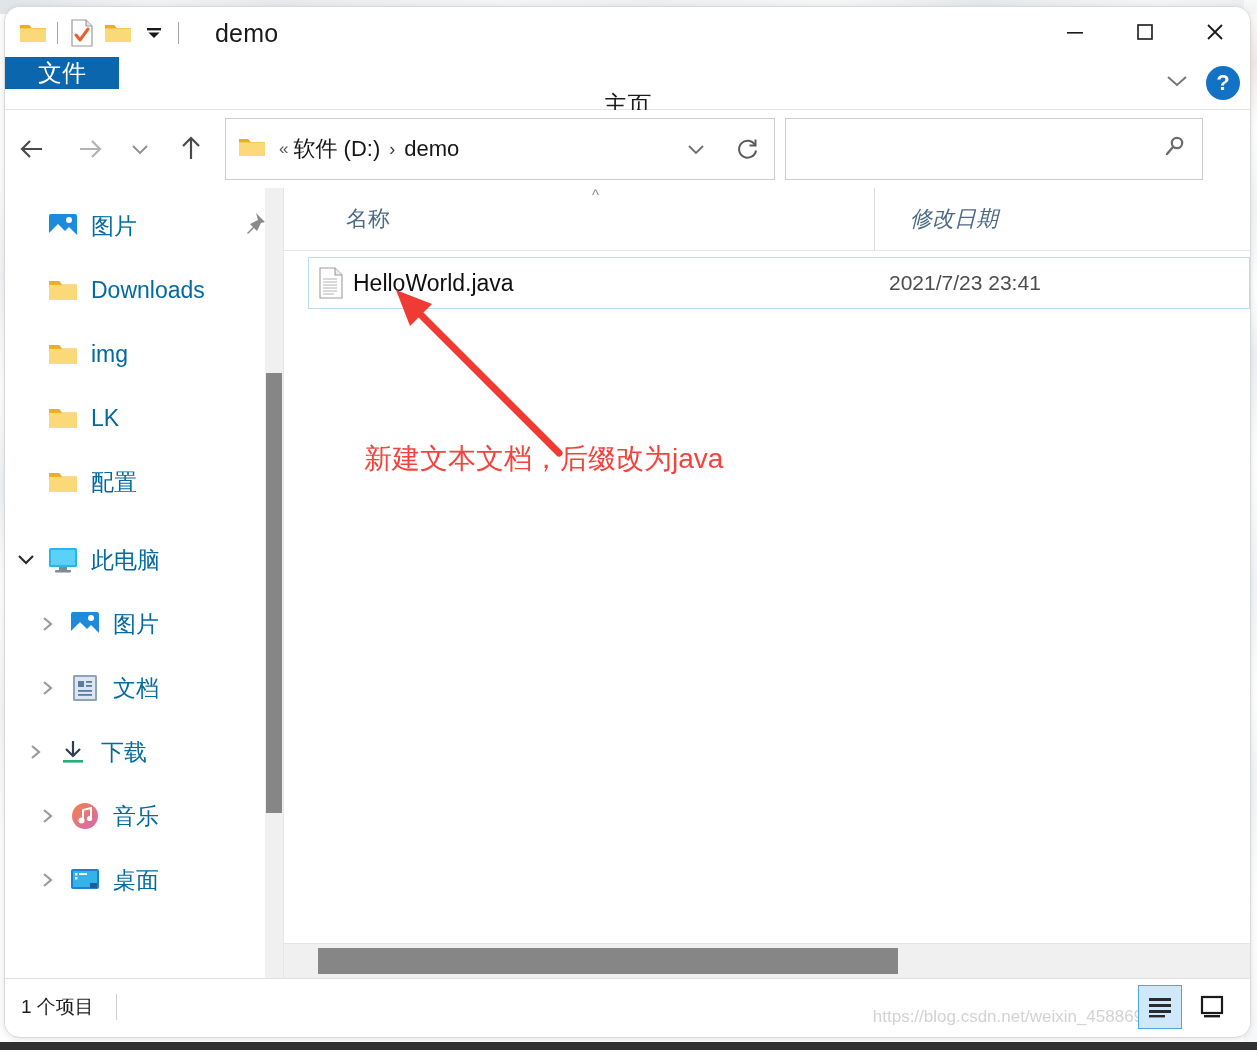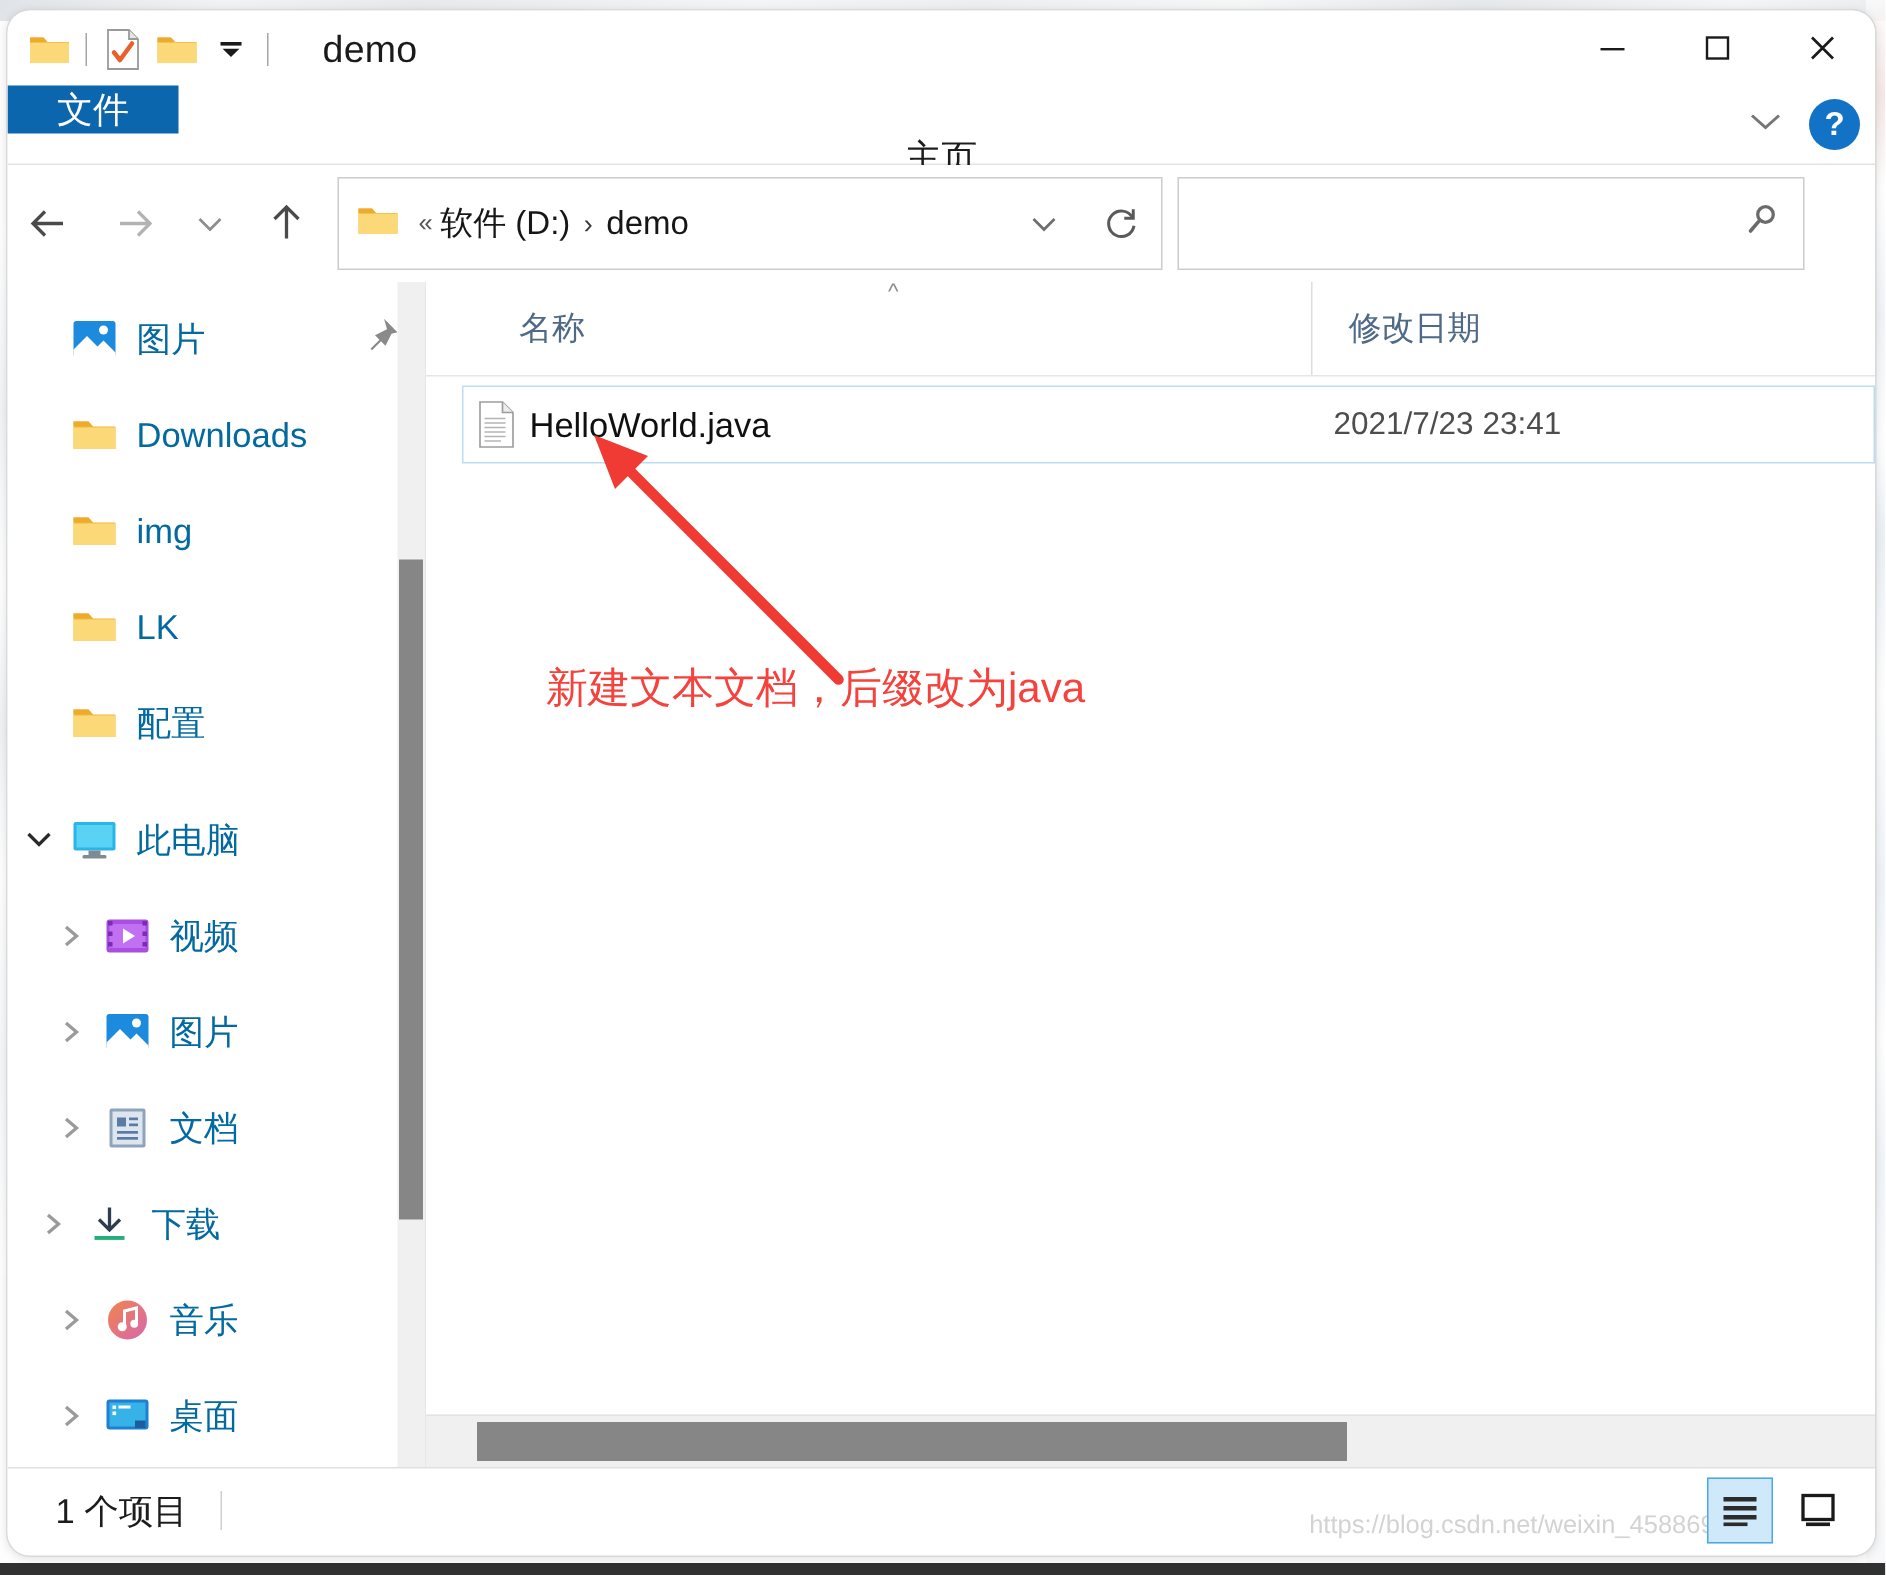--- a/index.html
+++ b/index.html
@@ -279,22 +279,22 @@
   }
   .col {
     font-size: 22px;
     color: #4f6a86;
     padding-left: 0;
     position: relative;
     height: 62px;
     display: flex; align-items: center;
   }
   .col-name { width: 590px; padding-left: 62px; box-sizing: border-box; }
-  .col-date { width: 320px; padding-left: 24px; box-sizing: border-box;
-              border-left: 1px solid #dcdcdc; }
+  .col-date { width: 320px; padding-left: 35px; box-sizing: border-box;
+              border-left: 1px solid #dcdcdc; font-style: italic; }
 
   .filerow {
     position: relative;
     margin: 6px 0 0 24px;
     height: 50px;
     display: flex;
     align-items: center;
     border: 1px solid #bcdcf4;
     background: #fff;
   }
@@ -343,23 +343,23 @@
   
   .statusbar {
     position: relative;
     height: 56px;
     background: #ffffff;
     border-top: 1px solid #e0e0e0;
     display: flex;
     align-items: center;
   }
   .status-text {
-    font-size: 23px;
+    font-size: 19px;
     color: #1c1c1c;
-    margin-left: 32px;
+    margin-left: 16px;
   }
   .status-div {
     width: 1px; height: 26px;
     background: #cfcfcf;
     margin-left: 22px;
   }
   .viewbtns {
     position: absolute;
     right: 16px; top: 6px;
     display: flex; gap: 8px;
@@ -612,43 +612,20 @@
             <svg width="32" height="28" viewBox="0 0 32 28">
               <rect x="2" y="2" width="28" height="19" rx="1.5" fill="#28b6e8"></rect>
               <rect x="4" y="4" width="24" height="15" fill="#59d2f5"></rect>
               <rect x="12" y="21" width="8" height="3" fill="#7d8b92"></rect>
               <rect x="8" y="24" width="16" height="2.4" rx="1" fill="#7d8b92"></rect>
             </svg>
           </span>
           <span class="sb-label">此电脑</span>
         </div>
 
-        <div class="sb-item sb-indent-1" style="padding-left:22px;">
-          <span class="sb-expander">
-            <svg width="18" height="20" viewBox="0 0 18 20">
-              <path d="M5 4 L12 10 L5 16" fill="none" stroke="#9a9a9a" stroke-width="2.2"></path>
-            </svg>
-          </span>
-          <span class="sb-ico">
-            <svg width="30" height="28" viewBox="0 0 30 28">
-              <rect x="1" y="3" width="28" height="22" rx="2" fill="#a84ee0"></rect>
-              <rect x="3" y="6" width="24" height="16" fill="#c070f0"></rect>
-              <path d="M12 9 L20 14 L12 19 Z" fill="#ffffff"></path>
-              <g fill="#7b2bb8">
-                <rect x="2" y="4" width="3" height="3"></rect>
-                  <rect x="2" y="11" width="3" height="3"></rect>
-                <rect x="2" y="18" width="3" height="3"></rect>
-                <rect x="25" y="4" width="3" height="3"></rect>
-                  <rect x="25" y="11" width="3" height="3"></rect>
-                <rect x="25" y="18" width="3" height="3"></rect>
-              </g>
-            </svg>
-          </span>
-          <span class="sb-label">视频</span>
-        </div>
 
         <div class="sb-item sb-indent-1" style="padding-left:22px;">
           <span class="sb-expander">
             <svg width="18" height="20" viewBox="0 0 18 20">
               <path d="M5 4 L12 10 L5 16" fill="none" stroke="#9a9a9a" stroke-width="2.2"></path>
             </svg>
           </span>
           <span class="sb-ico">
             <svg width="30" height="30" viewBox="0 0 30 30">
               <rect x="1" y="3" width="28" height="24" rx="2" fill="#1c8bdd"></rect>

